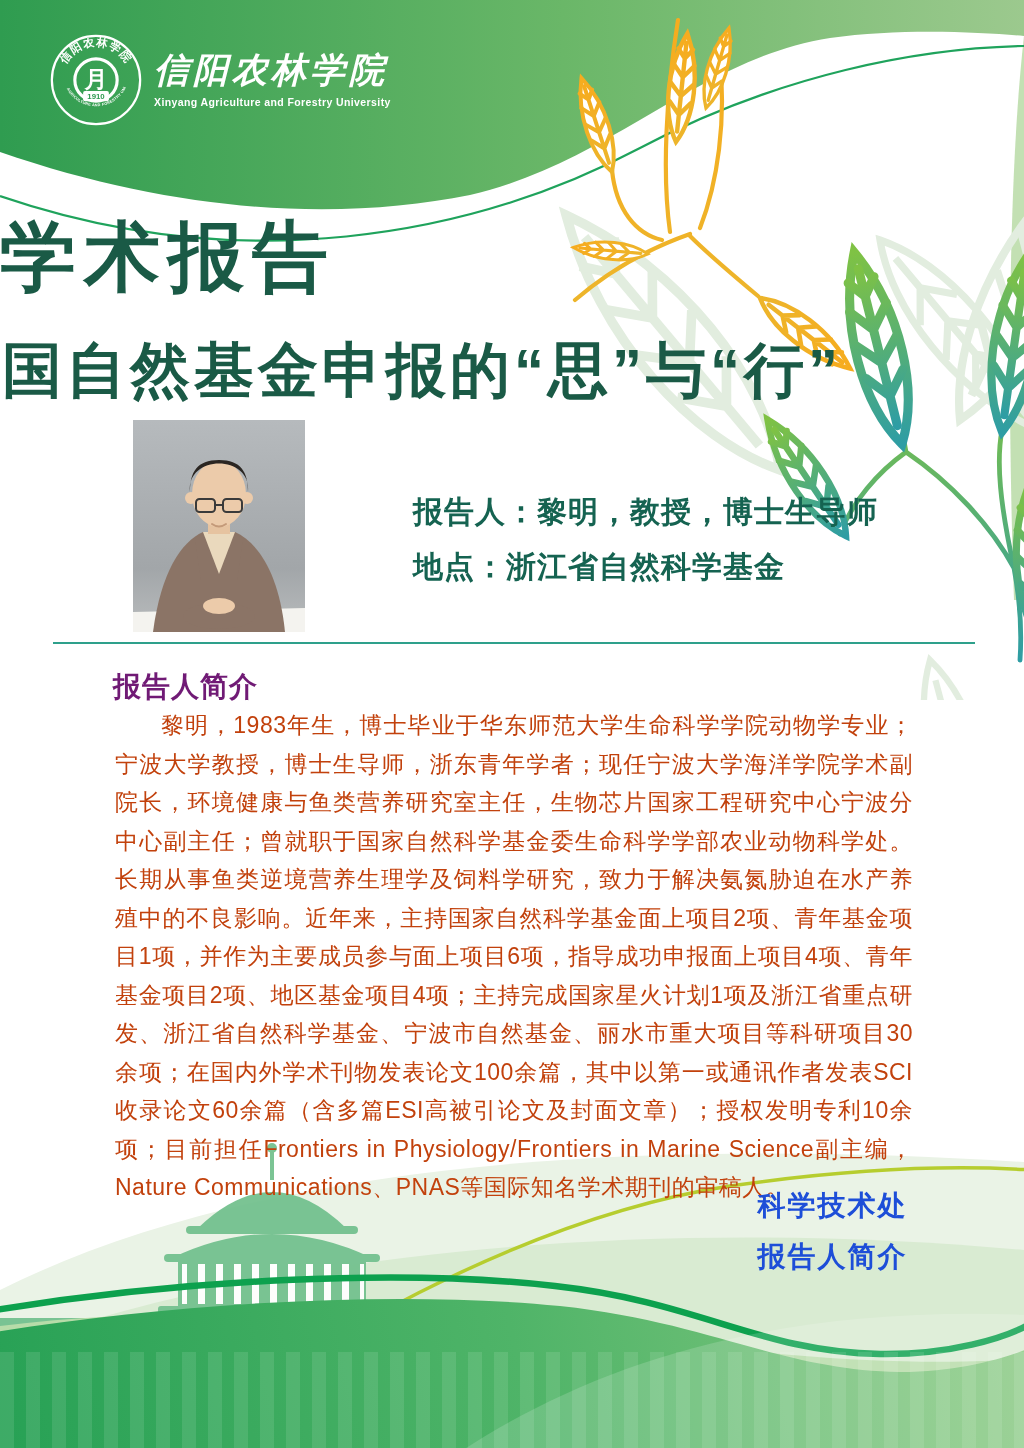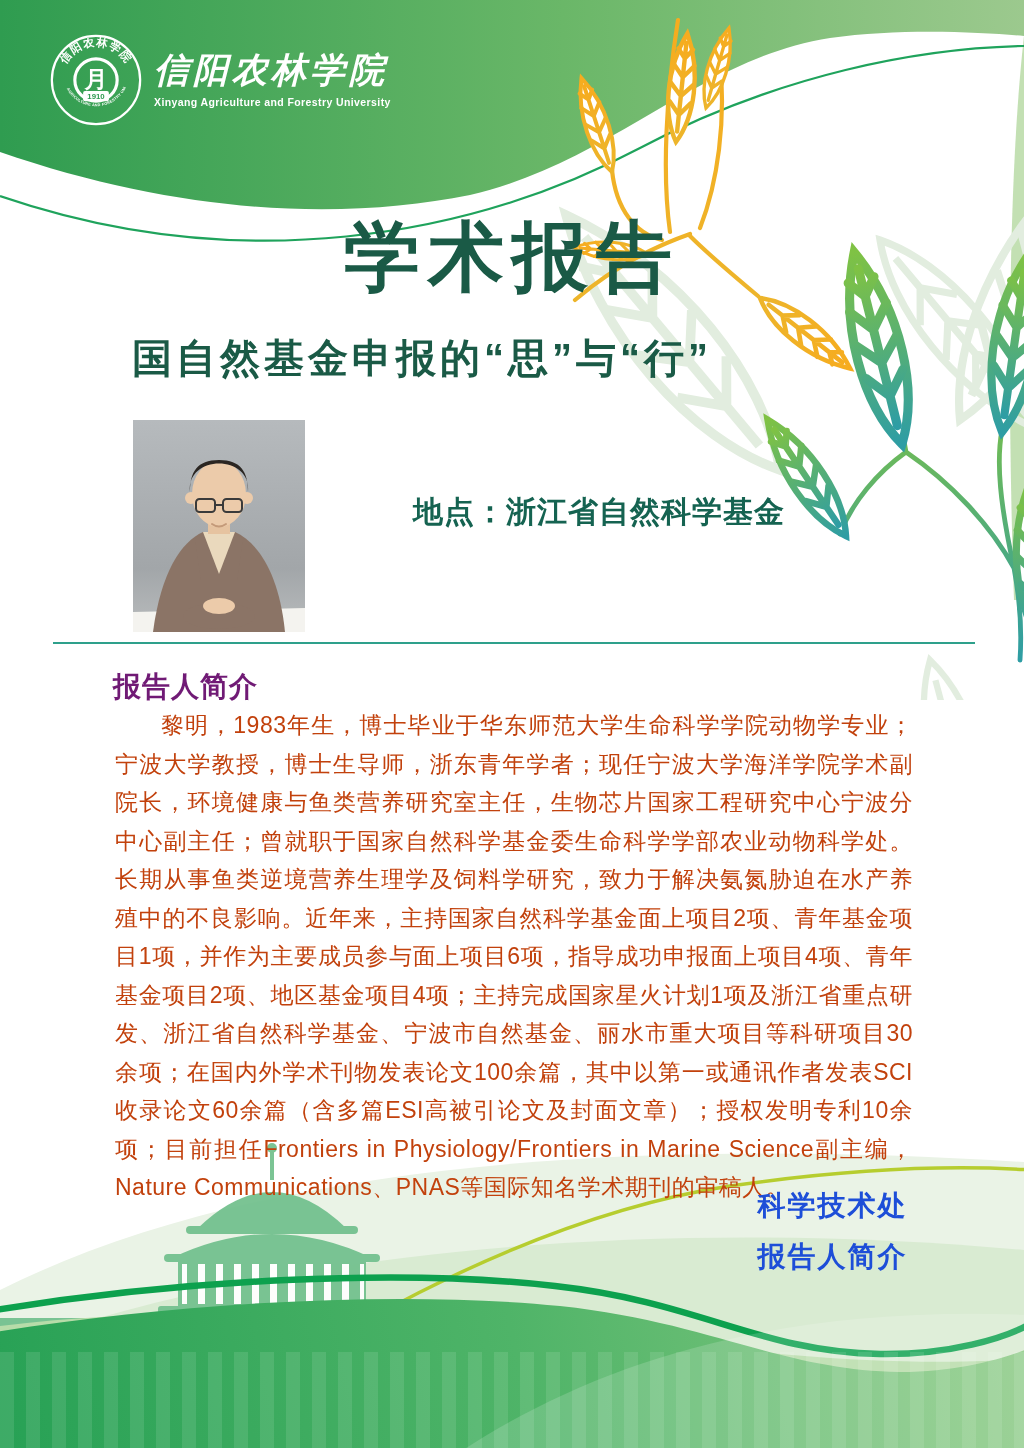--- a/index.html
+++ b/index.html
@@ -8,26 +8,26 @@
     font-family:"Liberation Sans","DejaVu Sans",sans-serif;
   }
   svg{display:block;}
   .hdr-svg{position:absolute;top:0;left:0;z-index:1;}
   .ftr-svg{position:absolute;top:1100px;left:0;z-index:1;}
   .logo-wrap{position:absolute;top:34px;left:50px;z-index:6;display:flex;align-items:center;}
   .uni-text{margin-left:12px;color:#ffffff;}
   .uni-cn{font-size:35px;font-weight:700;letter-spacing:4px;line-height:1;font-style:italic;}
   .uni-en{font-size:10.5px;font-weight:600;letter-spacing:.4px;margin-top:9px;}
   .title{
-    position:absolute;top:214px;left:0;width:1024px;text-align:center;z-index:5;
+    position:absolute;top:214px;left:0;width:1024px;z-index:5;
     font-size:76px;font-weight:900;letter-spacing:8px;color:#1A5A46;line-height:1.12;
   }
   .subtitle{
     position:absolute;top:331px;left:0;width:844px;text-align:center;z-index:5;
-    font-size:40px;font-weight:800;letter-spacing:4px;color:#1A5A46;
+    font-size:60px;font-weight:800;letter-spacing:4px;color:#1A5A46;
   }
   .photo{
     position:absolute;top:420px;left:133px;width:172px;height:212px;z-index:5;
     background:linear-gradient(180deg,#b6babd 0%,#a2a6a9 70%,#b9bcbd 100%);
     overflow:hidden;
   }
   .info{
     position:absolute;top:484px;left:413px;z-index:5;color:#156351;
     font-size:30px;font-weight:700;line-height:55px;letter-spacing:1px;white-space:nowrap;
   }
@@ -146,20 +146,21 @@
       <rect x="63" y="79" width="19" height="13" rx="3.5" fill="none" stroke="#3a3a3a" stroke-width="2"></rect>
       <rect x="90" y="79" width="19" height="13" rx="3.5" fill="none" stroke="#3a3a3a" stroke-width="2"></rect>
       <path d="M82,85 L90,85" stroke="#3a3a3a" stroke-width="2"></path>
       <path d="M79,104 Q86,109 93,104" stroke="#c49a79" stroke-width="2" fill="none" stroke-linecap="round"></path>
       <ellipse cx="86" cy="196" rx="36" ry="13" fill="#8b7466"></ellipse>
       <ellipse cx="86" cy="186" rx="16" ry="8" fill="#eccbaa"></ellipse>
     </svg>
   </div>
 
   <div class="info">
+    <div>报告人：黎明，教授，博士生导师</div>
     <div>地点：浙江省自然科学基金</div>
   </div>
 
   <div class="divider"></div>
 
   <div class="bio-heading">报告人简介</div>
   <div class="bio-para">黎明，1983年生，博士毕业于华东师范大学生命科学学院动物学专业；宁波大学教授，博士生导师，浙东青年学者；现任宁波大学海洋学院学术副院长，环境健康与鱼类营养研究室主任，生物芯片国家工程研究中心宁波分中心副主任；曾就职于国家自然科学基金委生命科学学部农业动物科学处。长期从事鱼类逆境营养生理学及饲料学研究，致力于解决氨氮胁迫在水产养殖中的不良影响。近年来，主持国家自然科学基金面上项目2项、青年基金项目1项，并作为主要成员参与面上项目6项，指导成功申报面上项目4项、青年基金项目2项、地区基金项目4项；主持完成国家星火计划1项及浙江省重点研发、浙江省自然科学基金、宁波市自然基金、丽水市重大项目等科研项目30余项；在国内外学术刊物发表论文100余篇，其中以第一或通讯作者发表SCI收录论文60余篇（含多篇ESI高被引论文及封面文章）；授权发明专利10余项；目前担任Frontiers in Physiology/Frontiers in Marine Science副主编，Nature Communications、PNAS等国际知名学术期刊的审稿人。</div>
 
   <svg class="ftr-svg" width="1024" height="348" viewBox="0 0 348 348" preserveAspectRatio="none" style="width:1024px;height:348px">
   </svg>

